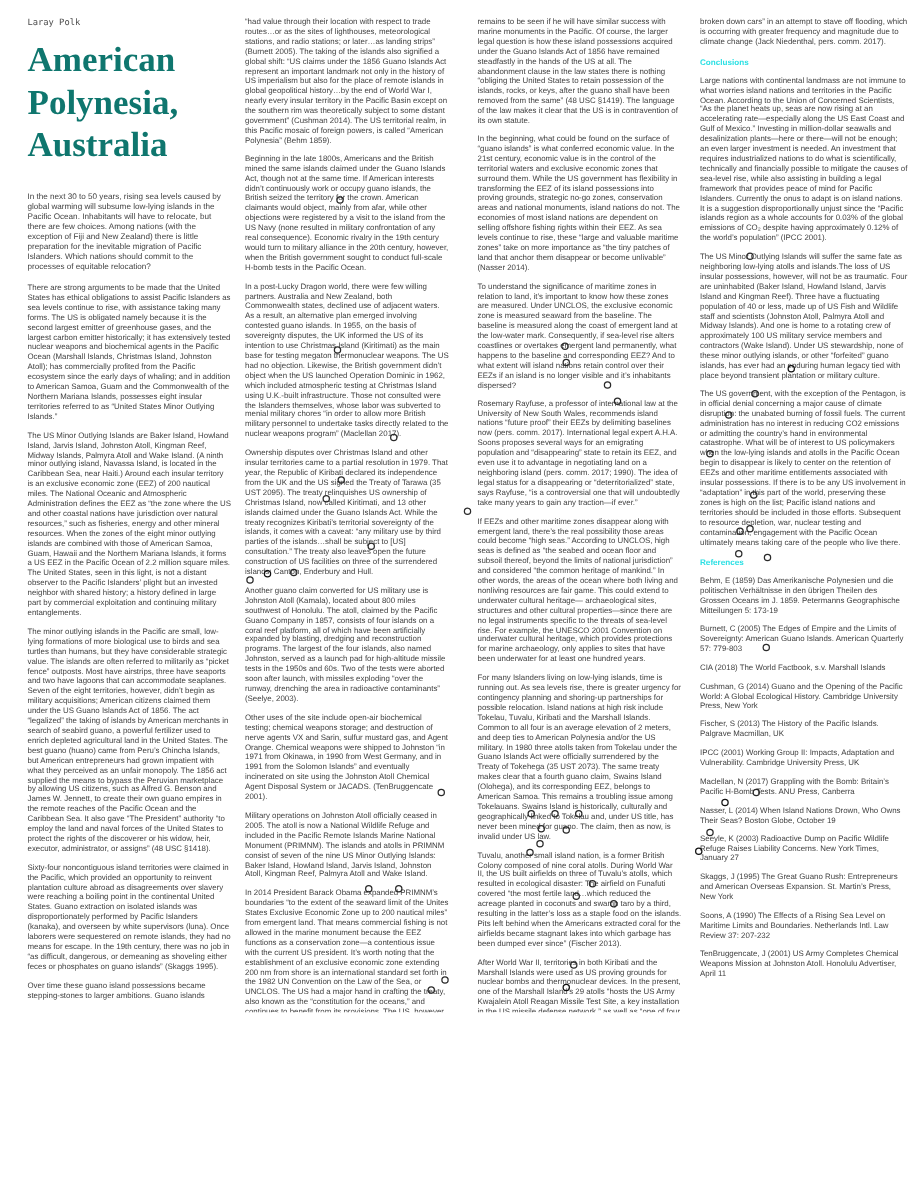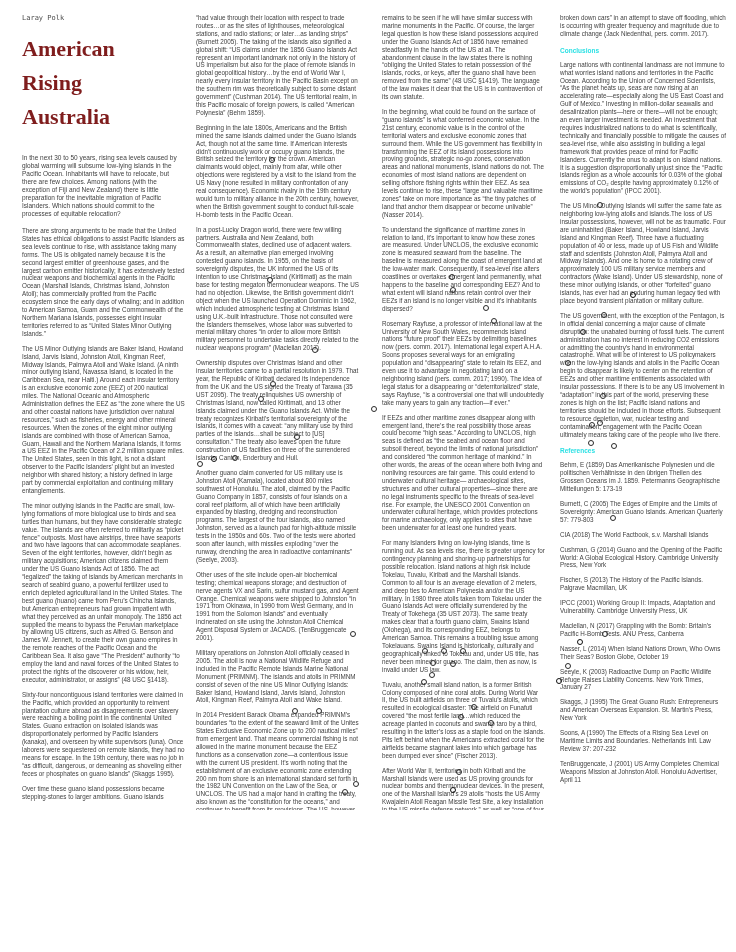--- a/index.html
+++ b/index.html
@@ -1,43 +1,43 @@
 <!DOCTYPE html>
 <html><head>
 <meta charset="utf-8">
 <style>
   html,body{margin:0;padding:0;background:#ffffff;}
   .page{position:relative;width:736px;height:810px;background:#ffffff;overflow:hidden;
         font-family:"Liberation Sans", sans-serif;color:#3f3f3f;}
   .col{position:absolute;top:14px;width:163px;}
   .col1{left:22px;} .col2{left:196px;} .col3{left:382px;} .col4{left:560px;width:166px;}
   .author{font-family:"DejaVu Sans Mono", monospace;font-size:7px;color:#4a4a4a;margin:0 0 10px 0;}
-  .title{font-family:"Liberation Serif", serif;font-weight:bold;font-size:22px;line-height:34px;
-         color:#7f1d1d;margin:0 0 20px 0;letter-spacing:0px;}
+  .title{font-family:"Liberation Serif", serif;font-weight:bold;font-size:28px;line-height:34px;
+         color:#0f766e;margin:0 0 20px 0;letter-spacing:0px;}
   .intro p, .bodytext p{font-size:6.3px;line-height:7.9px;margin:0 0 7px 0;text-align:left;}
   .intro p{font-size:6.5px;line-height:8px;margin-bottom:9px;}
   .headingline{font-size:6.5px;line-height:8px;font-weight:bold;color:#2be0e4;margin:9px 0 6px 0;}
   .refs p{font-size:6.3px;line-height:7.9px;margin:0 0 7px 0;}
   .legend{position:absolute;left:559px;top:903px;width:170px;
           font-family:"DejaVu Sans Mono", monospace;font-size:6px;line-height:8px;color:#4a4a4a;}
   .legend .sym{font-size:8px;font-weight:bold;color:#111;vertical-align:-1px;margin-right:2px;}
   .island-circle{position:absolute;width:6px;height:6px;border:1px solid #2a2a2a;border-radius:50%;
                  box-sizing:border-box;background:transparent;}
   .island-circle.bold{border-width:1.6px;border-color:#111;}
 </style>
 </head>
 <body>
 
 <div class="page">
 
   <div class="col col1">
     <p class="author">Laray Polk</p>
     <h1 class="title">
         <div>American</div>
-        <div>Rising</div>
+        <div>Polynesia,</div>
         <div>Australia</div>
       </h1>
     <div class="intro">
         <p>In the next 30 to 50 years, rising sea levels caused by global warming will subsume low-lying islands in the Pacific Ocean. Inhabitants will have to relocate, but there are few choices. Among nations (with the exception of Fiji and New Zealand) there is little preparation for the inevitable migration of Pacific Islanders. Which nations should commit to the processes of equitable relocation?</p>
       </div>
     <div class="bodytext">
         <p>There are strong arguments to be made that the United States has ethical obligations to assist Pacific Islanders as sea levels continue to rise, with assistance taking many forms. The US is obligated namely because it is the second largest emitter of greenhouse gases, and the largest carbon emitter historically; it has extensively tested nuclear weapons and biochemical agents in the Pacific Ocean (Marshall Islands, Christmas Island, Johnston Atoll); has commercially profited from the Pacific ecosystem since the early days of whaling; and in addition to American Samoa, Guam and the Commonwealth of the Northern Mariana Islands, possesses eight insular territories referred to as “United States Minor Outlying Islands.”</p>
         <p>The US Minor Outlying Islands are Baker Island, Howland Island, Jarvis Island, Johnston Atoll, Kingman Reef, Midway Islands, Palmyra Atoll and Wake Island. (A ninth minor outlying island, Navassa Island, is located in the Caribbean Sea, near Haiti.) Around each insular territory is an exclusive economic zone (EEZ) of 200 nautical miles. The National Oceanic and Atmospheric Administration defines the EEZ as “the zone where the US and other coastal nations have jurisdiction over natural resources,” such as fisheries, energy and other mineral resources. When the zones of the eight minor outlying islands are combined with those of American Samoa, Guam, Hawaii and the Northern Mariana Islands, it forms a US EEZ in the Pacific Ocean of 2.2 million square miles. The United States, seen in this light, is not a distant observer to the Pacific Islanders’ plight but an invested neighbor with shared history; a history defined in large part by commercial exploitation and continuing military entanglements.</p>
         <p>The minor outlying islands in the Pacific are small, low-lying formations of more biological use to birds and sea turtles than humans, but they have considerable strategic value. The islands are often referred to militarily as “picket fence” outposts. Most have airstrips, three have seaports and two have lagoons that can accommodate seaplanes. Seven of the eight territories, however, didn’t begin as military acquisitions; American citizens claimed them under the US Guano Islands Act of 1856. The act “legalized” the taking of islands by American merchants in search of seabird guano, a powerful fertilizer used to enrich depleted agricultural land in the United States. The best guano (huano) came from Peru’s Chincha Islands, but American entrepreneurs had grown impatient with what they perceived as an unfair monopoly. The 1856 act supplied the means to bypass the Peruvian marketplace by allowing US citizens, such as Alfred G. Benson and James W. Jennett, to create their own guano empires in the remote reaches of the Pacific Ocean and the Caribbean Sea. It also gave “The President” authority “to employ the land and naval forces of the United States to protect the rights of the discoverer or his widow, heir, executor, administrator, or assigns” (48 USC §1418).</p>
         <p>Sixty-four noncontiguous island territories were claimed in the Pacific, which provided an opportunity to reinvent plantation culture abroad as disagreements over slavery were reaching a boiling point in the continental United States. Guano extraction on isolated islands was disproportionately performed by Pacific Islanders (kanaka), and overseen by white supervisors (luna). Once laborers were sequestered on remote islands, they had no means for escape. In the 19th century, there was no job in “as difficult, dangerous, or demeaning as shoveling either feces or phosphates on guano islands” (Skaggs 1995).</p>

